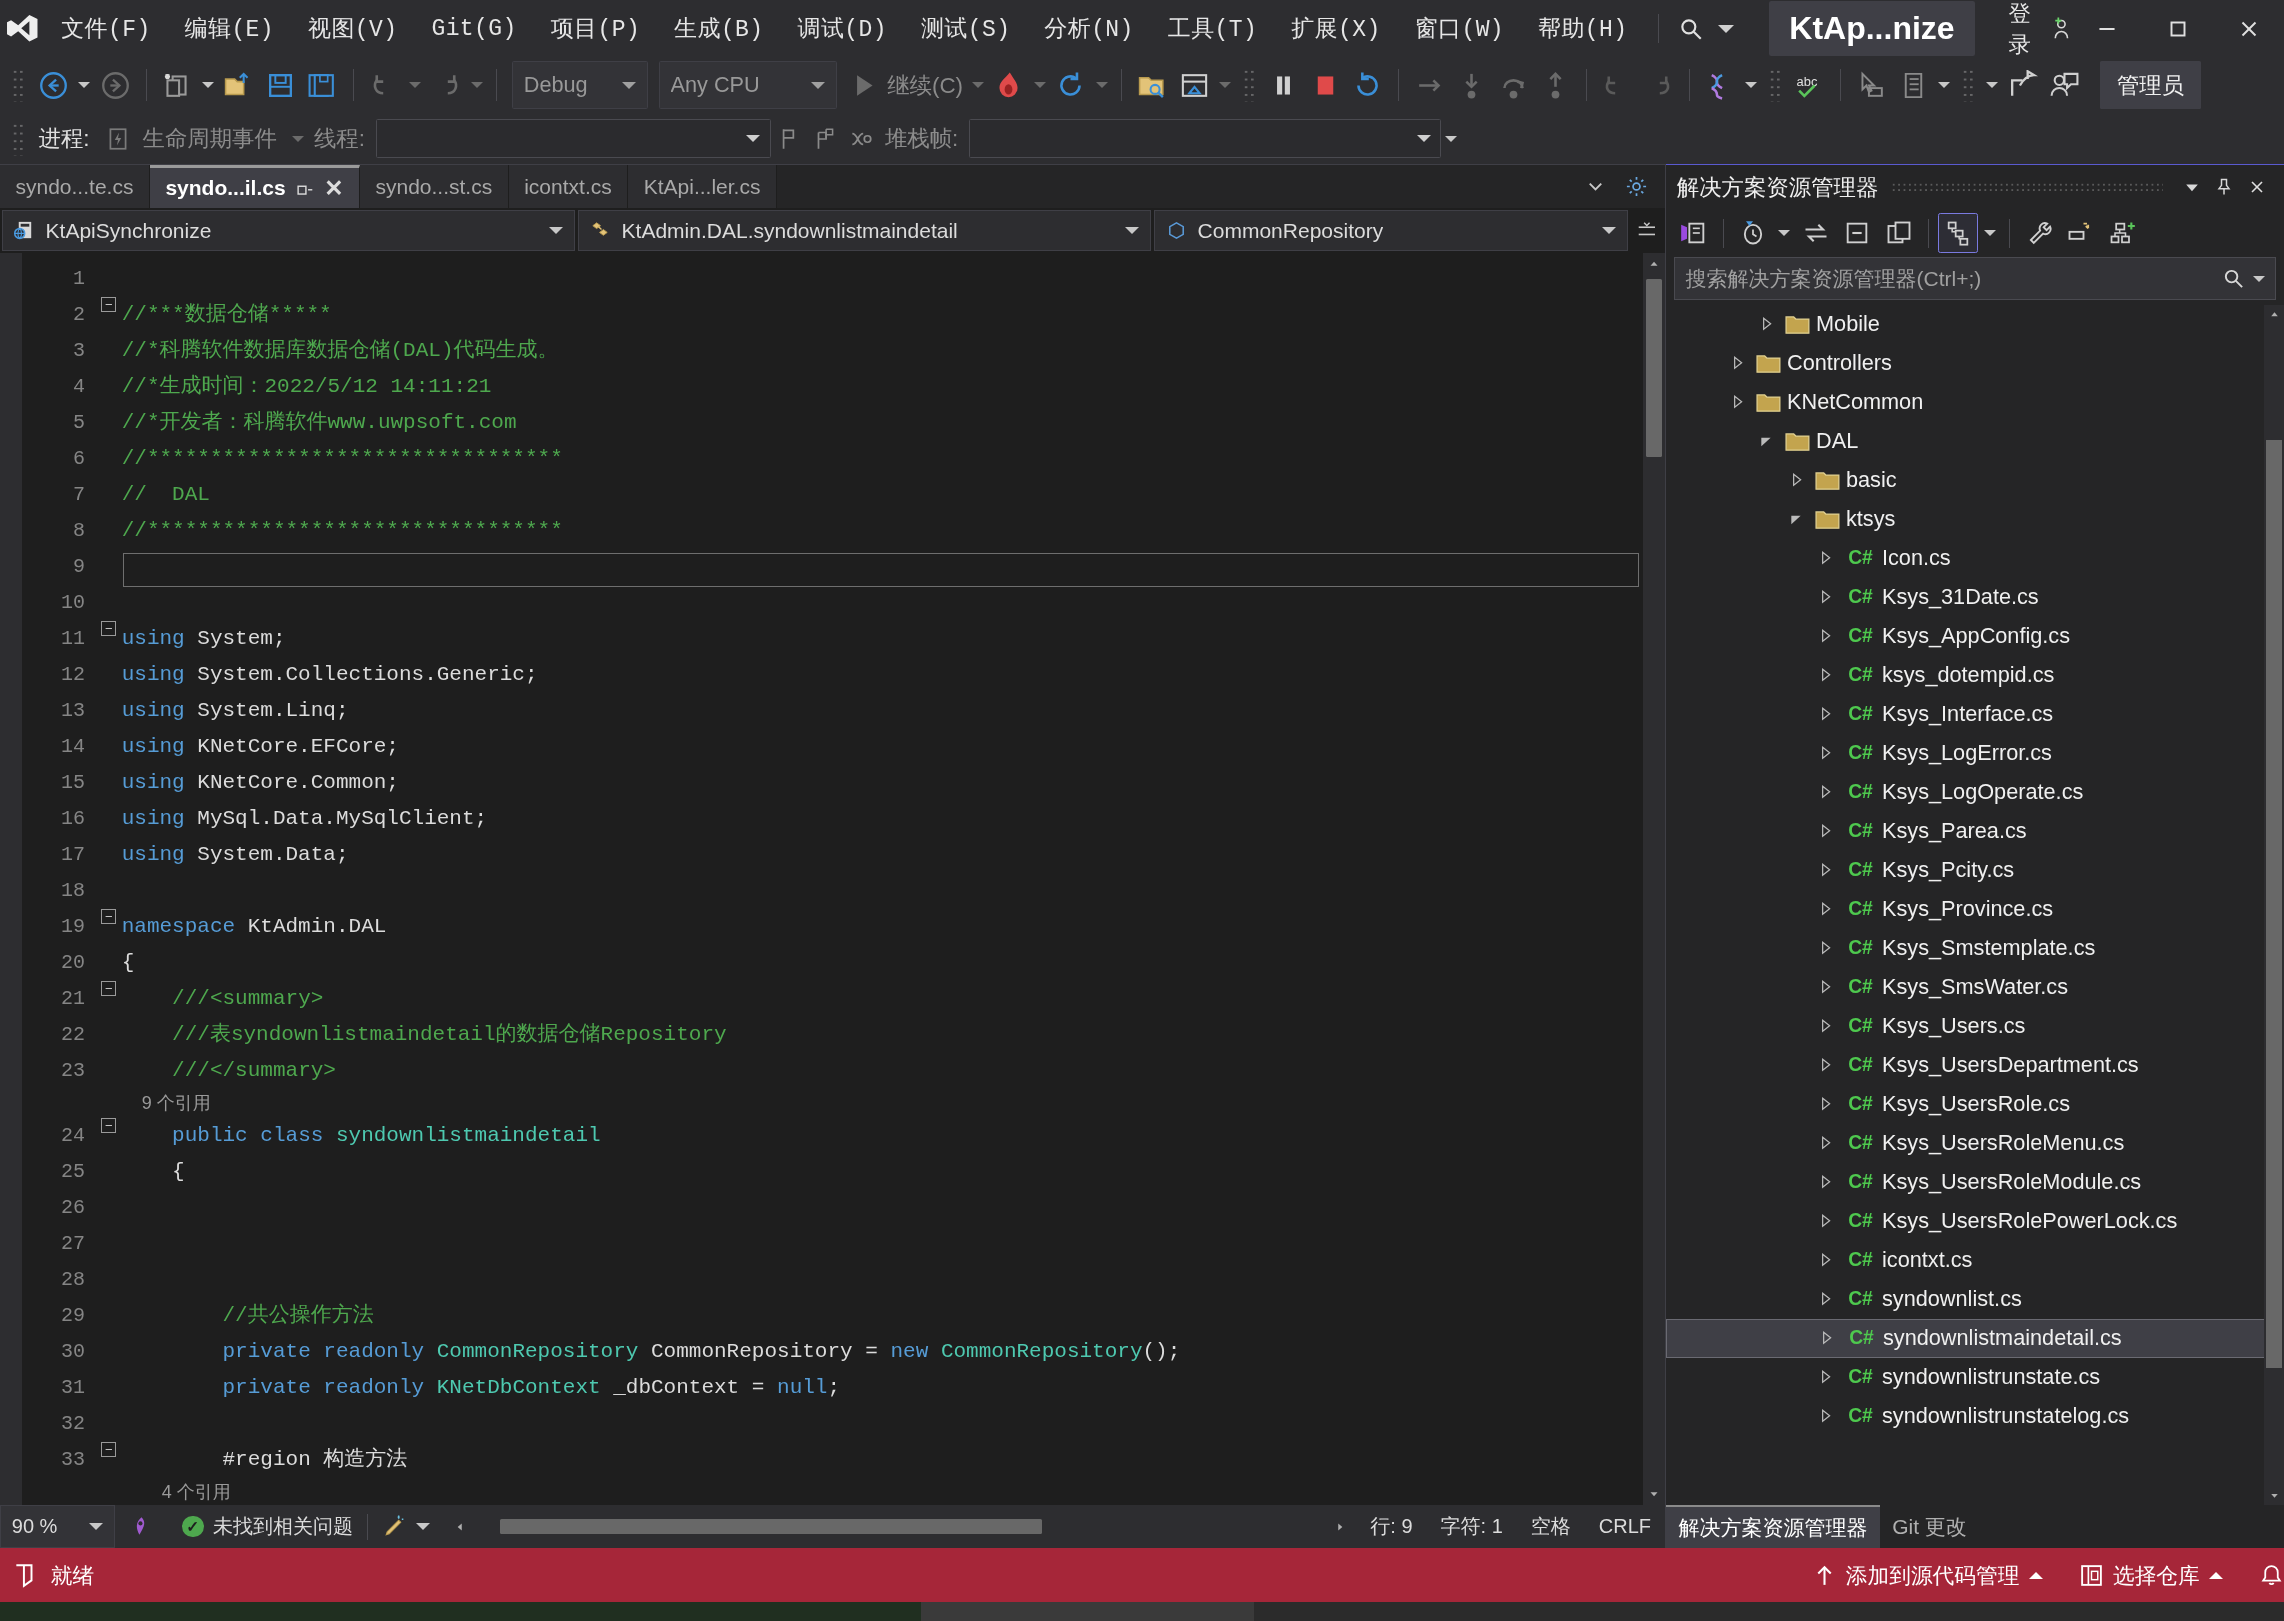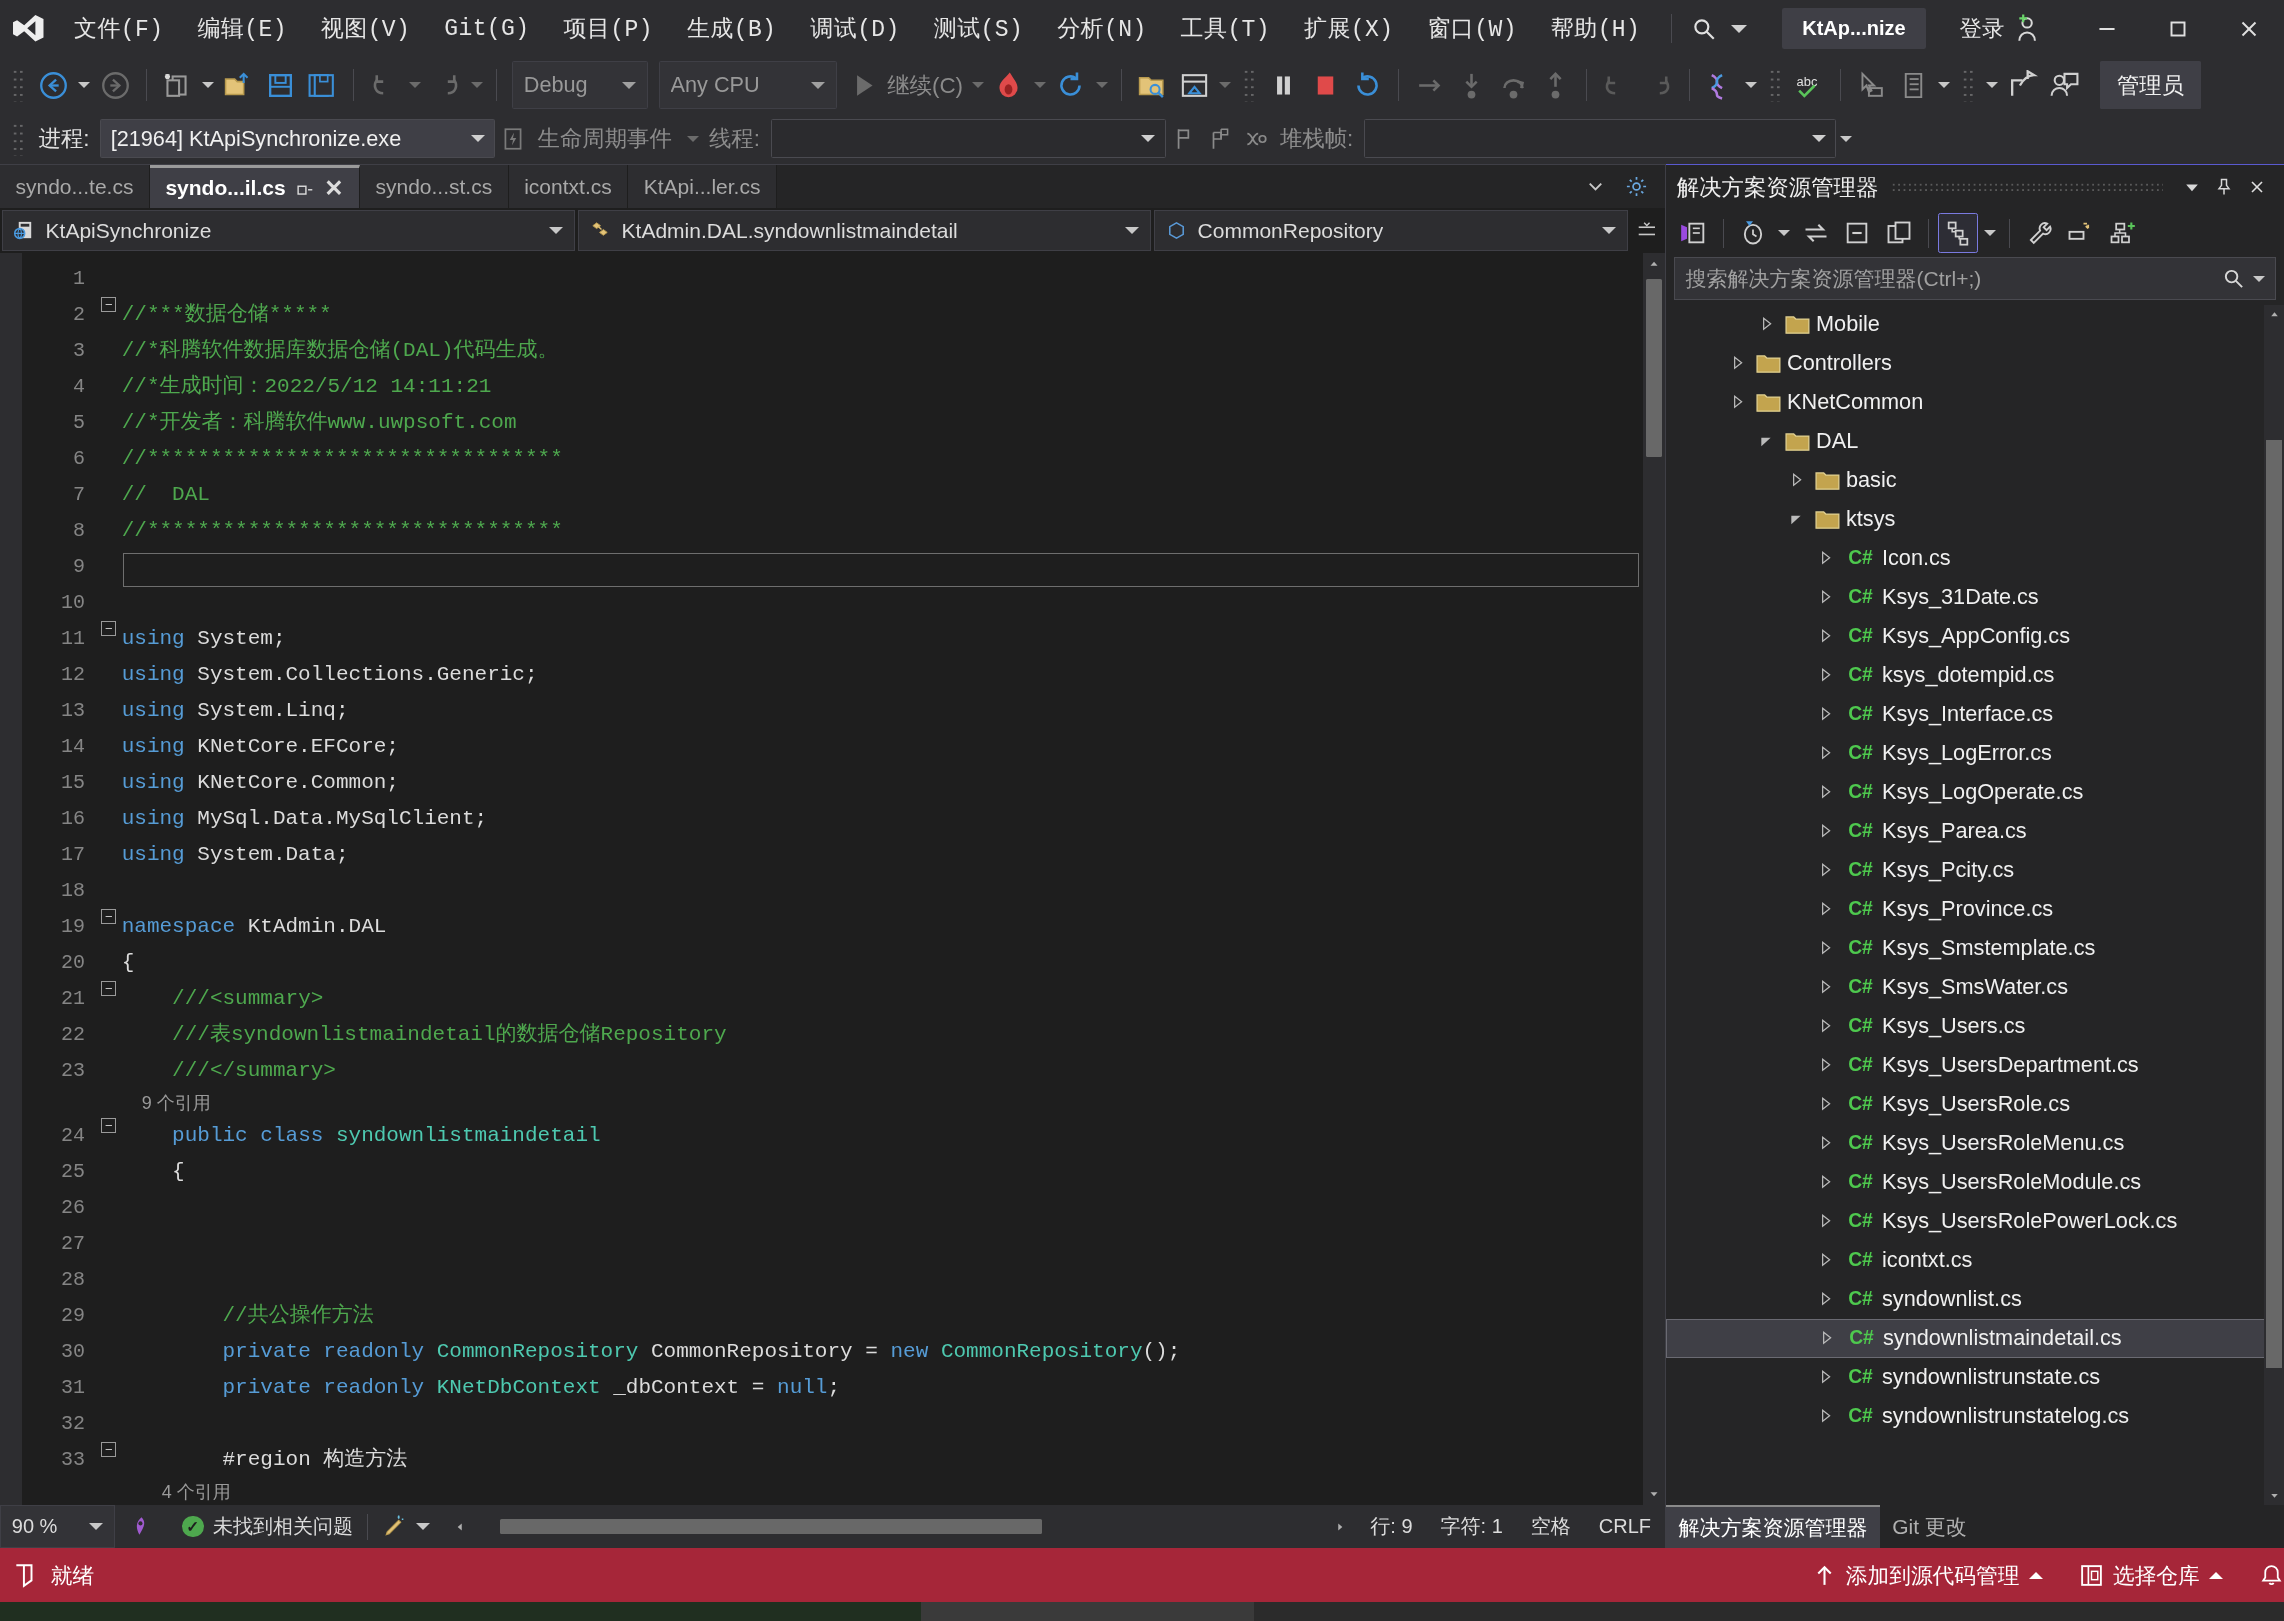--- a/index.html
+++ b/index.html
@@ -23,21 +23,21 @@
   .menu-item {
     padding: 0 17px; height: 100%; display: flex; align-items: center;
     font-size: 23px; color: #e6e6e6; white-space: nowrap; letter-spacing: 0.4px;
   }
   .title-sep { width:0.8px; height:29px; background:#4a4a50; margin: 0 14px; }
   .search-glyph { display:flex; align-items:center; gap:14px; padding: 0 4.6px; }
   .search-glyph svg { width: 26px; height: 26px; }
   .caret-dn { width:0;height:0;border-left:8.5px solid transparent;border-right:8.5px solid transparent;border-top:8.5px solid #d0d0d0;}
   .solname {
     margin-left: 31px; background:#3f3f46; color:#ffffff; font-weight:bold;
-    font-size: 20px; padding: 9.3px 20px; border-radius:2.3px;
+    font-size: 32px; padding: 9.3px 20px; border-radius:2.3px;
   }
   .signin { margin-left: 34px; display:flex; align-items:center; gap:7.7px; font-size:22.4px; color:#e8e8e8; }
   .signin svg { width:28px; height:29px; }
   .wincontrols { margin-left:auto; display:flex; height:100%; }
   .wc { width: 71px; height: 100%; display:flex; align-items:center; justify-content:center; }
   .wc svg { width:26px; height:26px; }
 
   
   .toolbar {
     height: 56px; flex: 0 0 56px; background:#2d2d30; display:flex; align-items:center;
@@ -490,24 +490,20 @@
           <path d="M2 20 c0-4 3-6 6-6 s6 2 6 6" fill="none" stroke="#d0d0d0" stroke-width="1.6"></path>
           <path d="M12 3 h10 v8 h-5 l-3 3 v-3 h-2z" fill="none" stroke="#d0d0d0" stroke-width="1.6"></path>
         </svg>
     </div>
     <div class="admin-badge">管理员</div>
   </div>
 
   <div class="debugbar">
     <div class="grip"></div>
     <div class="dbg-label">进程:</div>
-    <div class="dbg-combo proc">
-      <span>[21964] KtApiSynchronize.exe</span>
-        <i></i>
-    </div>
     <div class="dbg-icon">
       <svg viewBox="0 0 24 24">
           <rect x="5" y="3" width="14" height="18" fill="none" stroke="#7a7a7a" stroke-width="1.6"></rect>
           <path d="M13 6 l-4 7 h3 l-1 5 4-7 h-3z" fill="#7a7a7a"></path>
         </svg>
     </div>
     <div class="dbg-label dim">生命周期事件</div>
     <div class="tb-caret dim">
         <i></i>
       </div>

